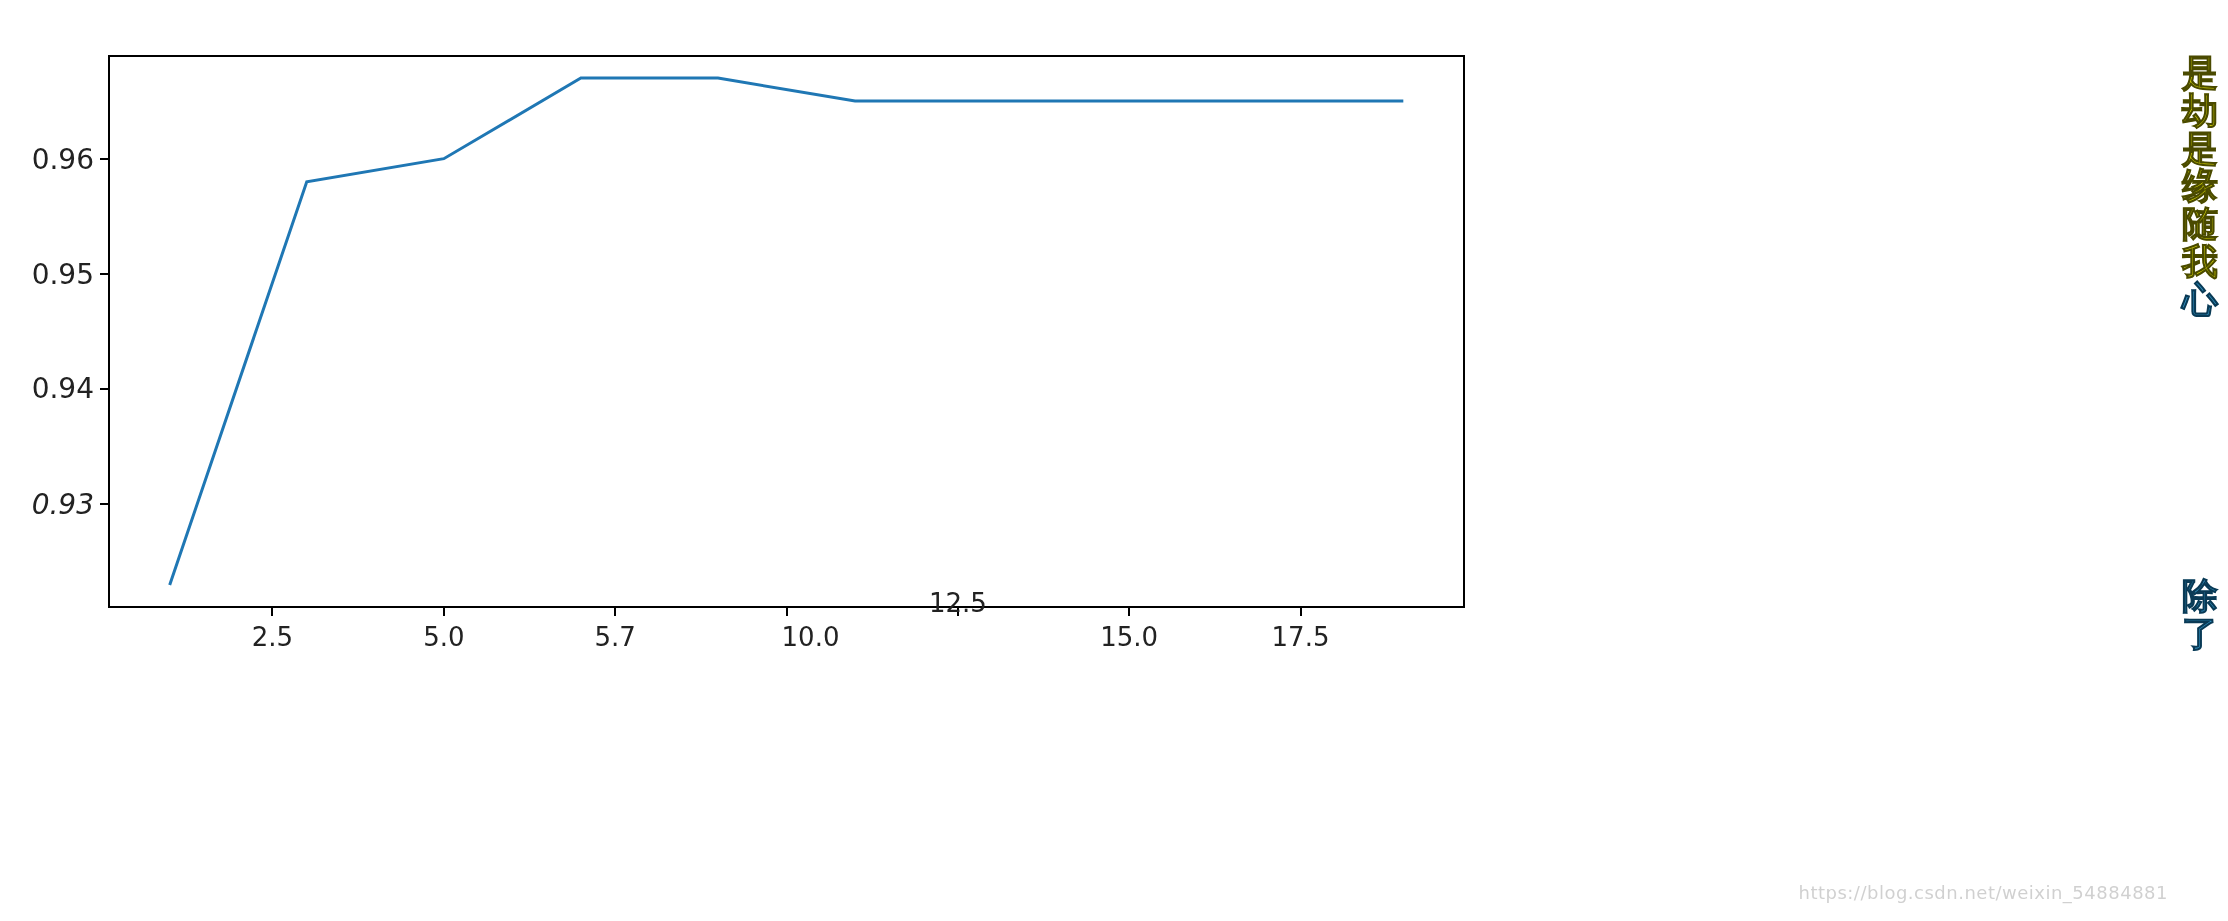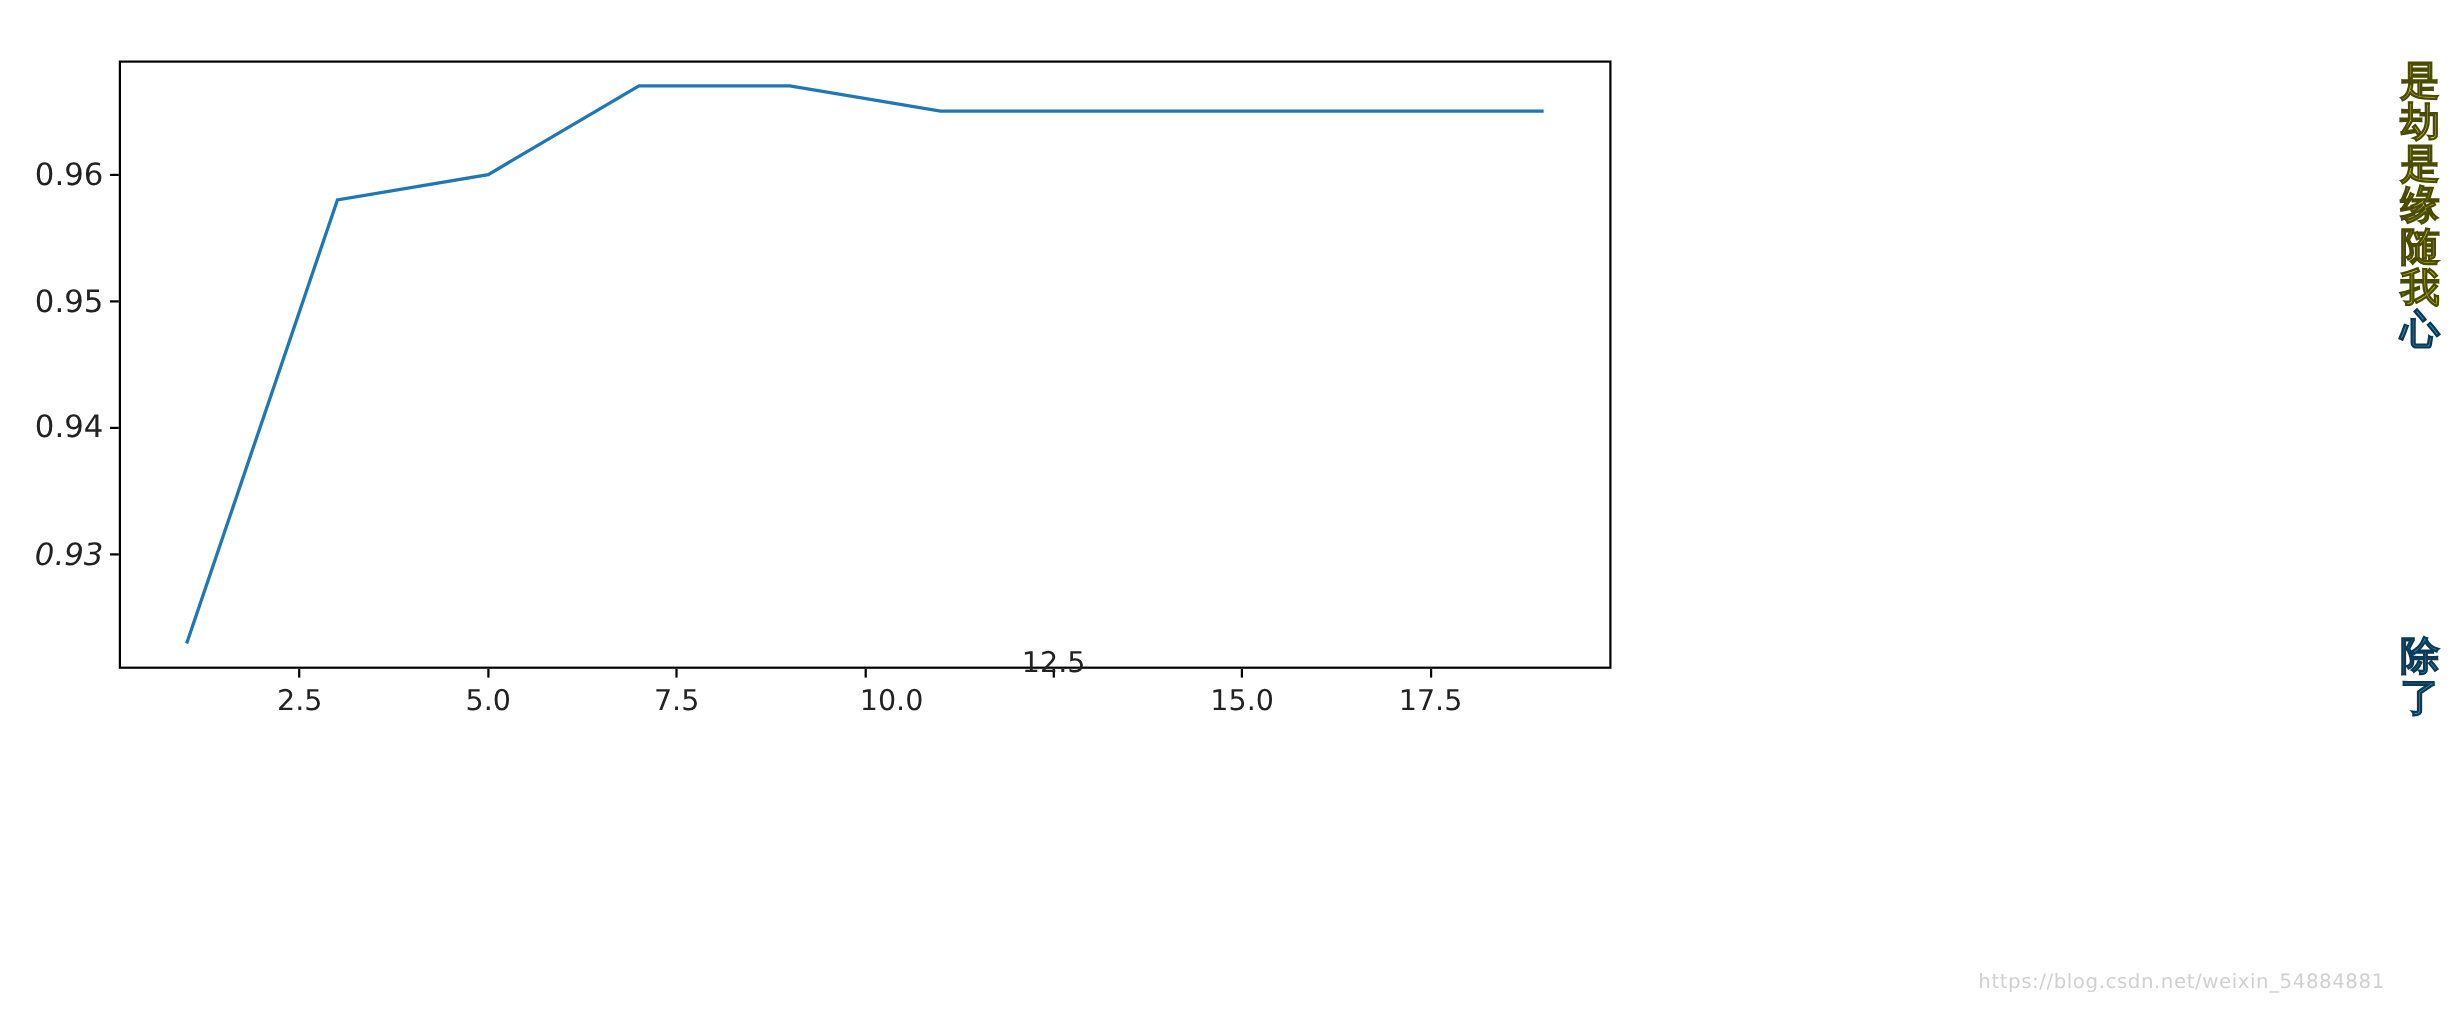--- a/index.html
+++ b/index.html
@@ -97,21 +97,21 @@
     <div class="tick-label-y" style="left: 16px; top: 273.896px; width: 78px;">0.95</div>
     <div class="tick-mark-y" style="left: 100px; top: 158.688px;"></div>
     <div class="tick-label-y" style="left: 16px; top: 158.688px; width: 78px;">0.96</div>
   </div>
 <div id="xticks-container">
     <div class="tick-mark-x" style="left: 272.485px; top: 608px;"></div>
     <div class="tick-label-x" style="left: 272.485px; top: 622px;">2.5</div>
     <div class="tick-mark-x" style="left: 443.823px; top: 608px;"></div>
     <div class="tick-label-x" style="left: 443.823px; top: 622px;">5.0</div>
     <div class="tick-mark-x" style="left: 615.162px; top: 608px;"></div>
-    <div class="tick-label-x" style="left: 615.162px; top: 622px;">7.5</div>
+    <div class="tick-label-x" style="left: 615.162px; top: 622px;">5.7</div>
     <div class="tick-mark-x" style="left: 786.5px; top: 608px;"></div>
     <div class="tick-label-x" style="left: 786.5px; top: 622px; margin-left: 24px;">10.0</div>
     <div class="tick-mark-x" style="left: 957.838px; top: 608px;"></div>
     <div class="tick-label-x" style="left: 957.838px; top: 588px; text-align: center;">12.5</div>
     <div class="tick-mark-x" style="left: 1129.18px; top: 608px;"></div>
     <div class="tick-label-x" style="left: 1129.18px; top: 622px; text-align: right;">15.0</div>
     <div class="tick-mark-x" style="left: 1300.52px; top: 608px;"></div>
     <div class="tick-label-x" style="left: 1300.52px; top: 622px;">17.5</div>
   </div>
 

